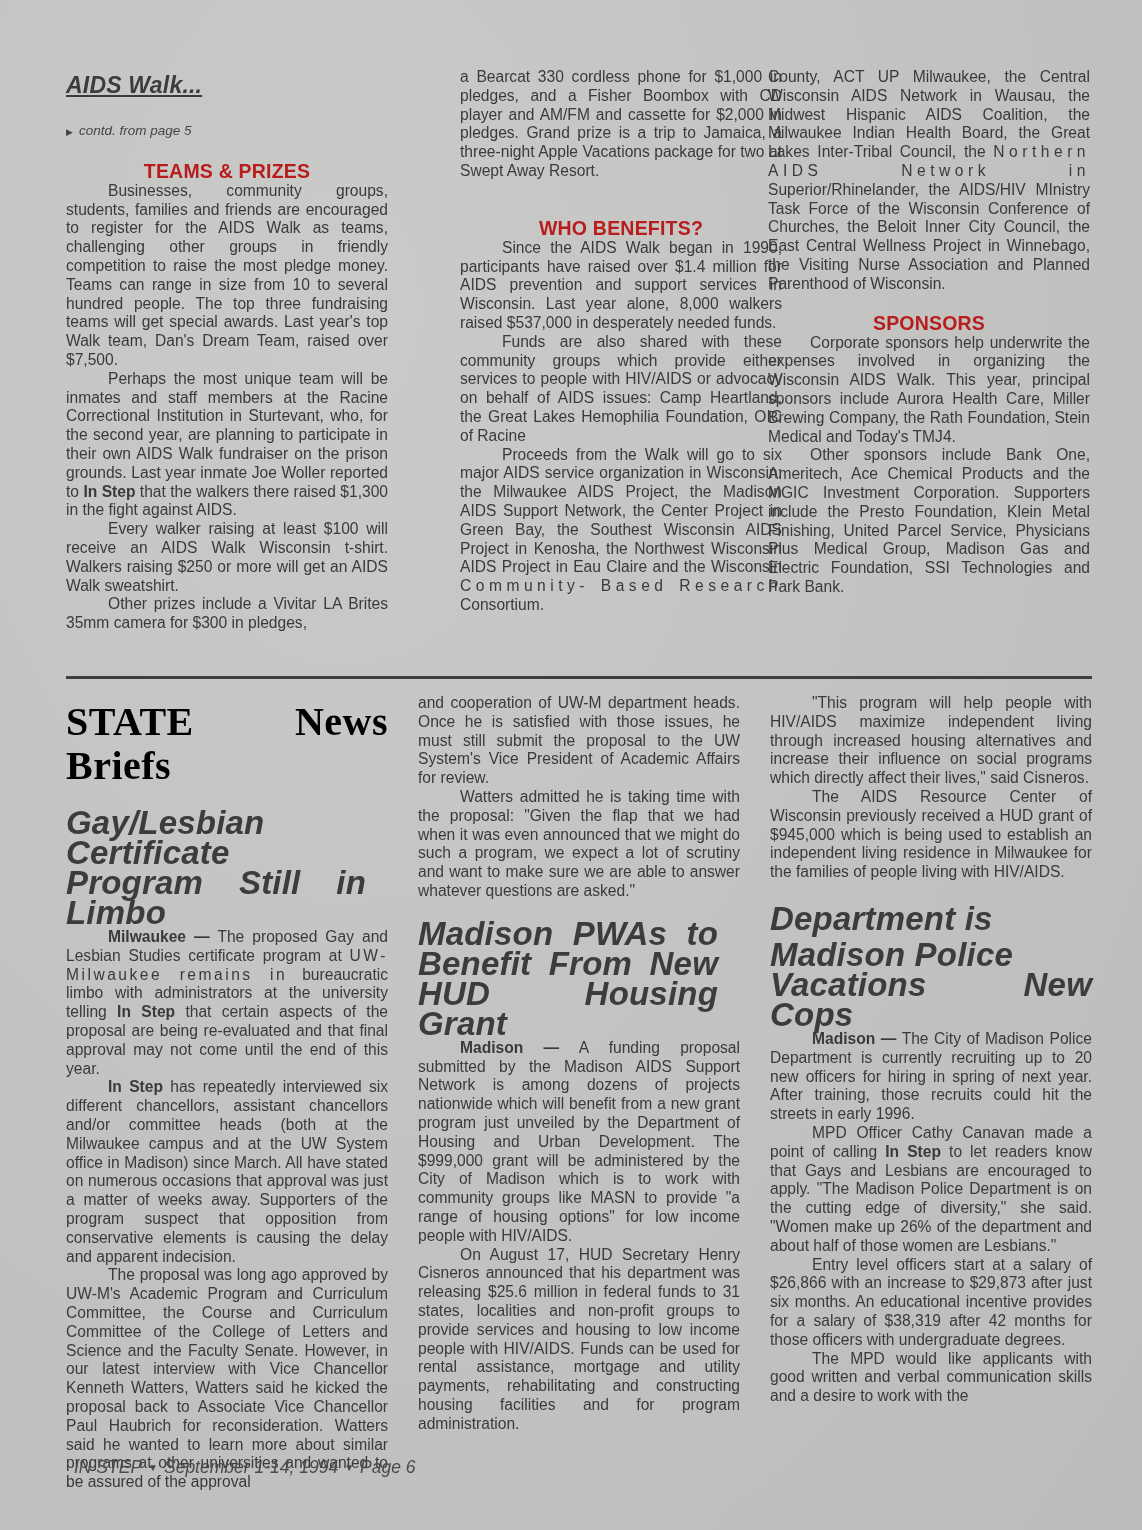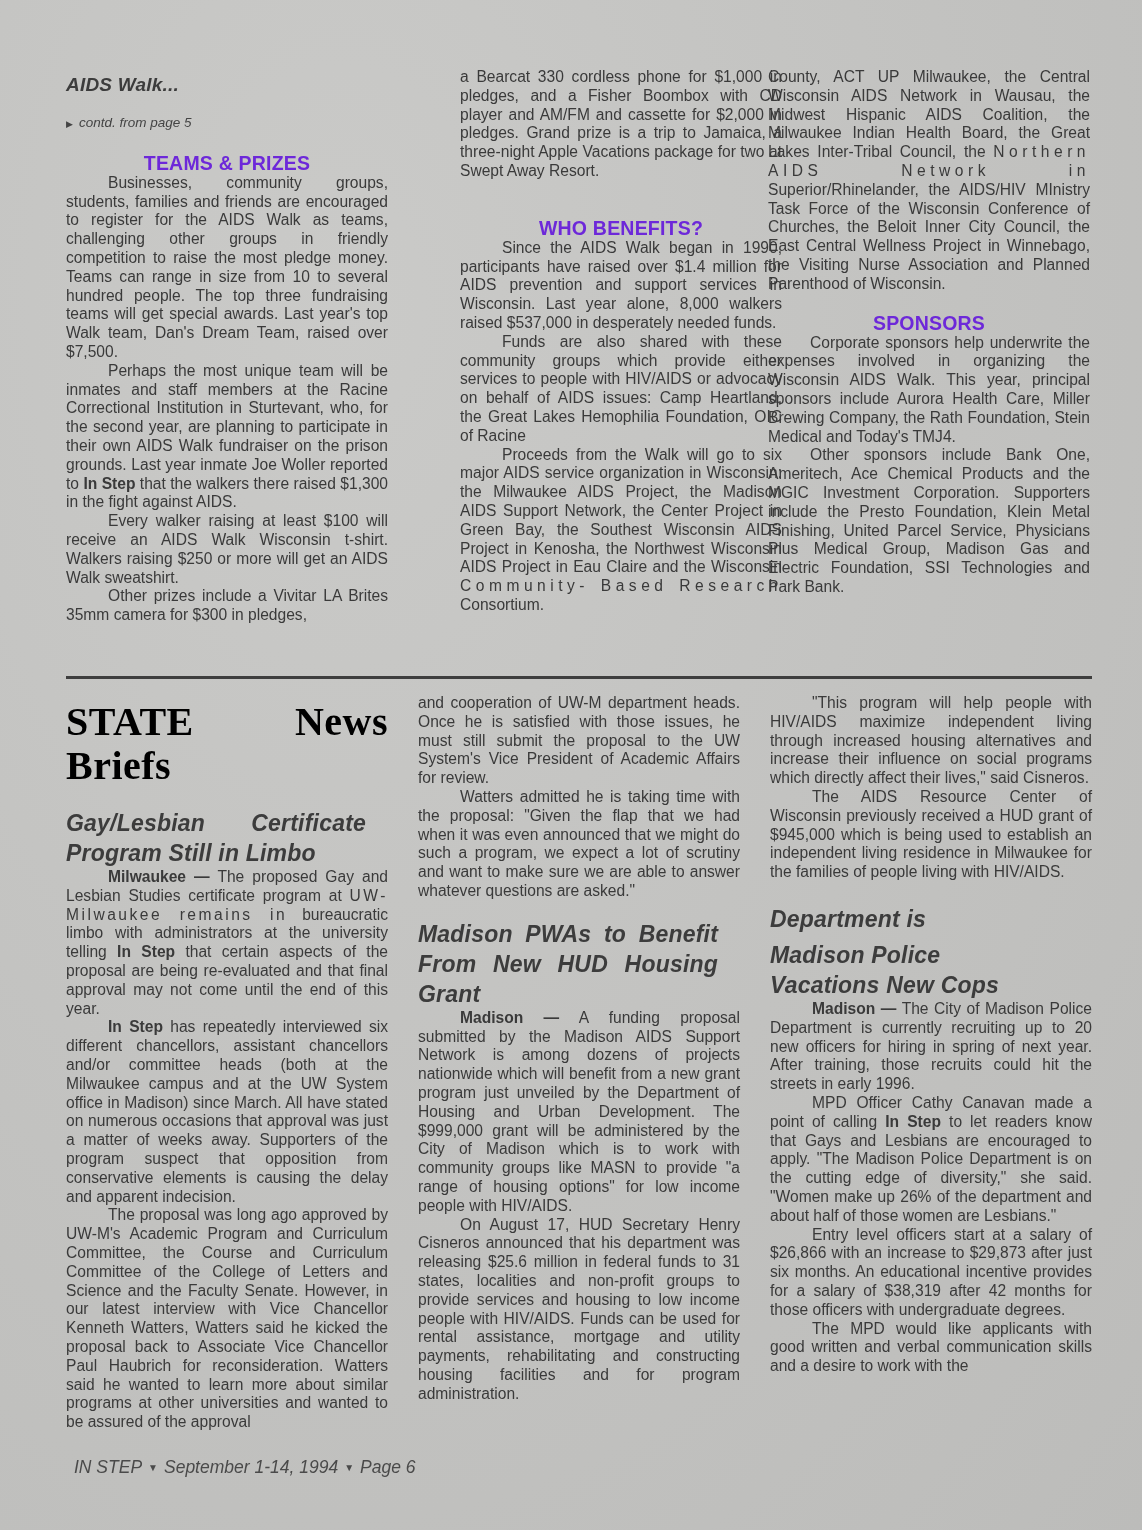--- a/index.html
+++ b/index.html
@@ -8,36 +8,36 @@
     background:#c4c4c2;
     background-image: radial-gradient(ellipse at 30% 20%, #cacac8 0%, #c2c2c0 55%, #bcbcba 100%);
     color:#3a3a3a;
     font-family:"Liberation Sans", sans-serif;
     position:relative;
   }
   .col { position:absolute; width:322px; font-size:15.6px; line-height:18.8px; text-align:justify; }
   .col p { margin:0; text-indent:42px; }
   .col p.noindent { text-indent:0; }
   .col p.last { text-align-last:left; }
-  .sechead { font-weight:bold; text-align:center; font-size:19.5px; line-height:22px; margin:0; color:#6d28d9; letter-spacing:0.2px; }
-  .bigit { font-weight:bold; font-style:italic; font-size:23px; line-height:30px; color:#3c3c3c; margin:0; letter-spacing:0.2px; }
+  .sechead { font-weight:bold; text-align:center; font-size:19.5px; line-height:22px; margin:0; color:#b91c1c; letter-spacing:0.2px; }
+  .bigit { font-weight:bold; font-style:italic; font-size:33px; line-height:30px; color:#3c3c3c; margin:0; letter-spacing:0.2px; }
   .contd { font-style:italic; font-size:13.5px; color:#444; margin:0; }
   .contd .arrow { font-size:9px; font-style:normal; margin-right:6px; }
   .b { font-weight:bold; }
   .state { font-family:"Liberation Serif", serif; font-size:40px; line-height:44px; color:#000000; margin:0; letter-spacing:0.5px; }
   .rule { position:absolute; left:66px; top:676px; width:1026px; height:2.5px; background:#3e3e3e; }
   .footer { position:absolute; left:74px; top:1457px; font-style:italic; font-size:17.5px; color:#4a4a4a; }
   .footer .tri { font-style:normal; font-size:10px; margin:0 6px; position:relative; top:-2px; }
   .spread { letter-spacing:4.5px; }
 </style>
 </head>
 <body>
 
 <div class="col" style="left:66px; top:70px;">
-  <h1 class="bigit" style="font-size:19px; margin-bottom:14px;">AIDS Walk...</h1>
+  <h1 class="bigit" style="font-size:23px; margin-bottom:22px;text-decoration:underline;">AIDS Walk...</h1>
   <p class="contd noindent" style="margin-bottom:18px;"><span class="arrow">▶</span><span>contd. from page 5</span></p>
   <h2 class="sechead">TEAMS &amp; PRIZES</h2>
   <p class="last">Businesses, community groups, students, families and friends are encouraged to register for the AIDS Walk as teams, challenging other groups in friendly competition to raise the most pledge money. Teams can range in size from 10 to several hundred people. The top three fundraising teams will get special awards. Last year's top Walk team, Dan's Dream Team, raised over $7,500.</p>
   <p class="last"><span>Perhaps the most unique team will be inmates and staff members at the Racine Correctional Institution in Sturtevant, who, for the second year, are planning to participate in their own AIDS Walk fundraiser on the prison grounds. Last year inmate Joe Woller reported to</span> <span class="b">In Step</span> <span>that the walkers there raised $1,300 in the fight against AIDS.</span></p>
   <p class="last">Every walker raising at least $100 will receive an AIDS Walk Wisconsin t-shirt. Walkers raising $250 or more will get an AIDS Walk sweatshirt.</p>
   <p>Other prizes include a Vivitar LA Brites 35mm camera for $300 in pledges,</p>
 </div>
 
 <div class="col" style="left:424px; top:68px;margin-left:36px;">
   <p class="noindent last" style="margin-bottom:36px;">a Bearcat 330 cordless phone for $1,000 in pledges, and a Fisher Boombox with CD player and AM/FM and cassette for $2,000 in pledges. Grand prize is a trip to Jamaica, a three-night Apple Vacations package for two at Swept Away Resort.</p>

